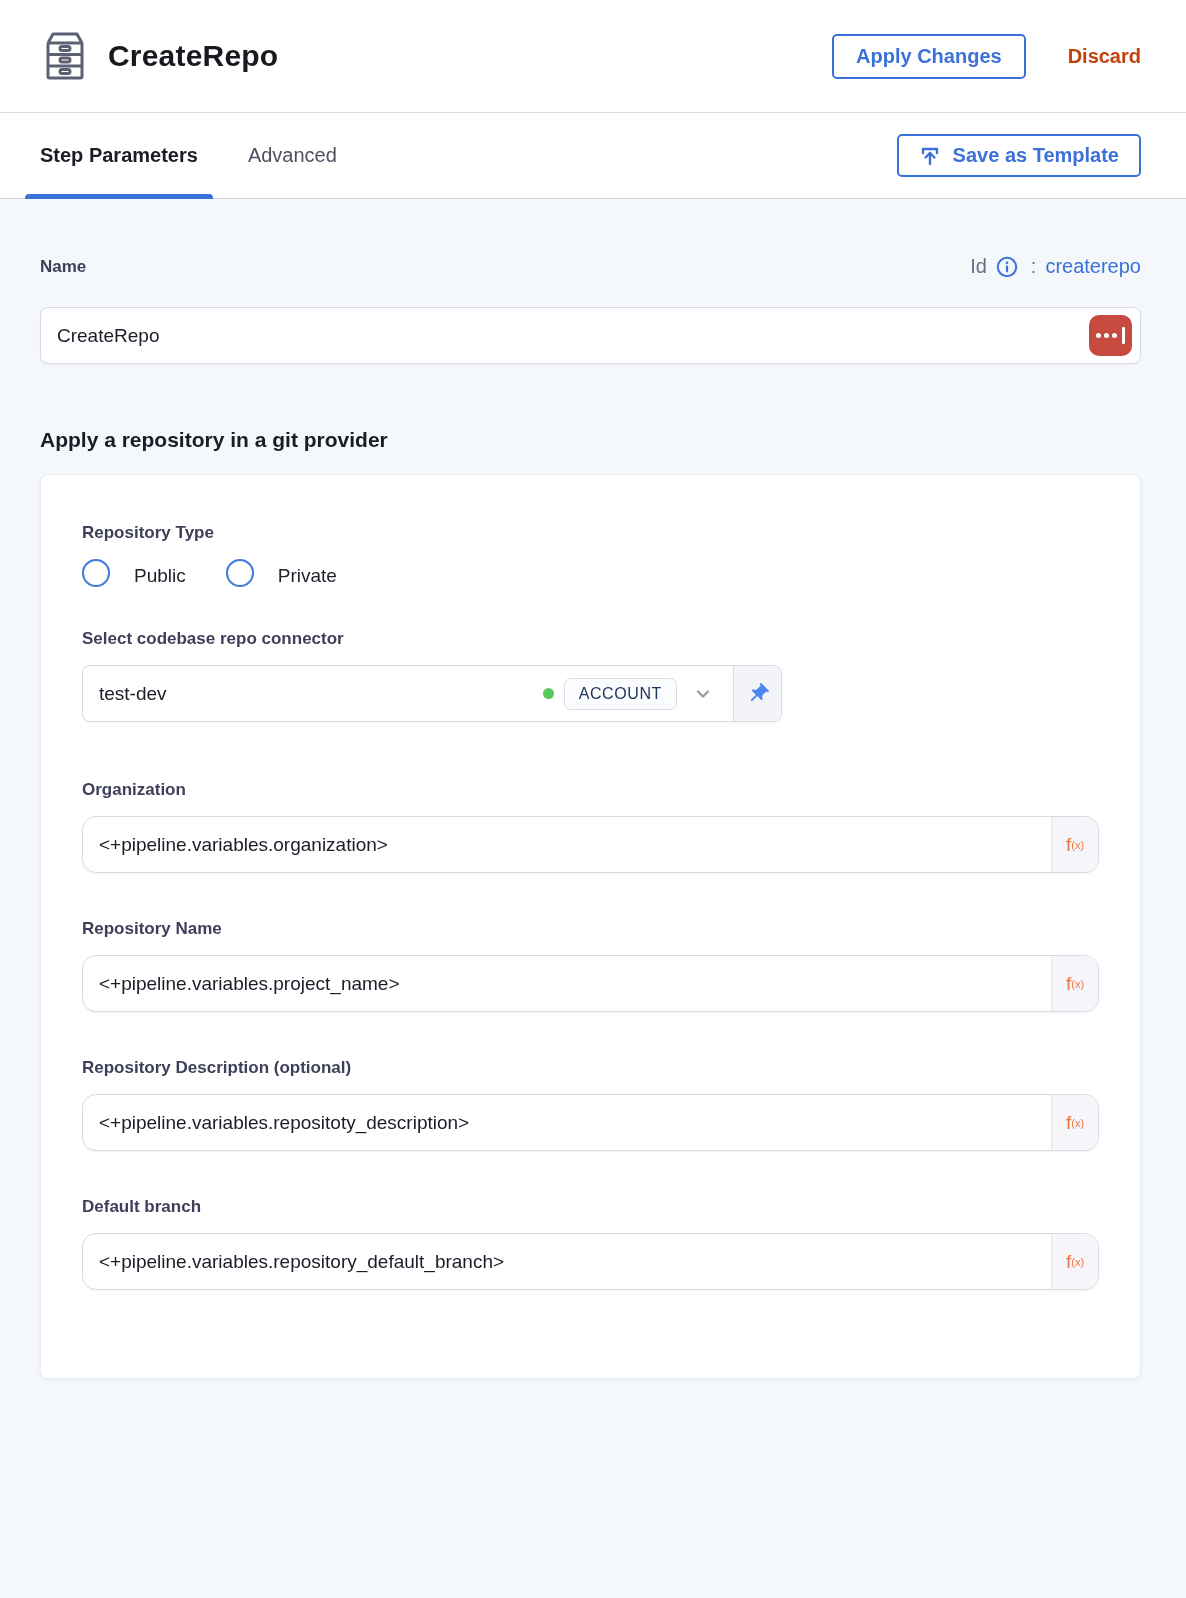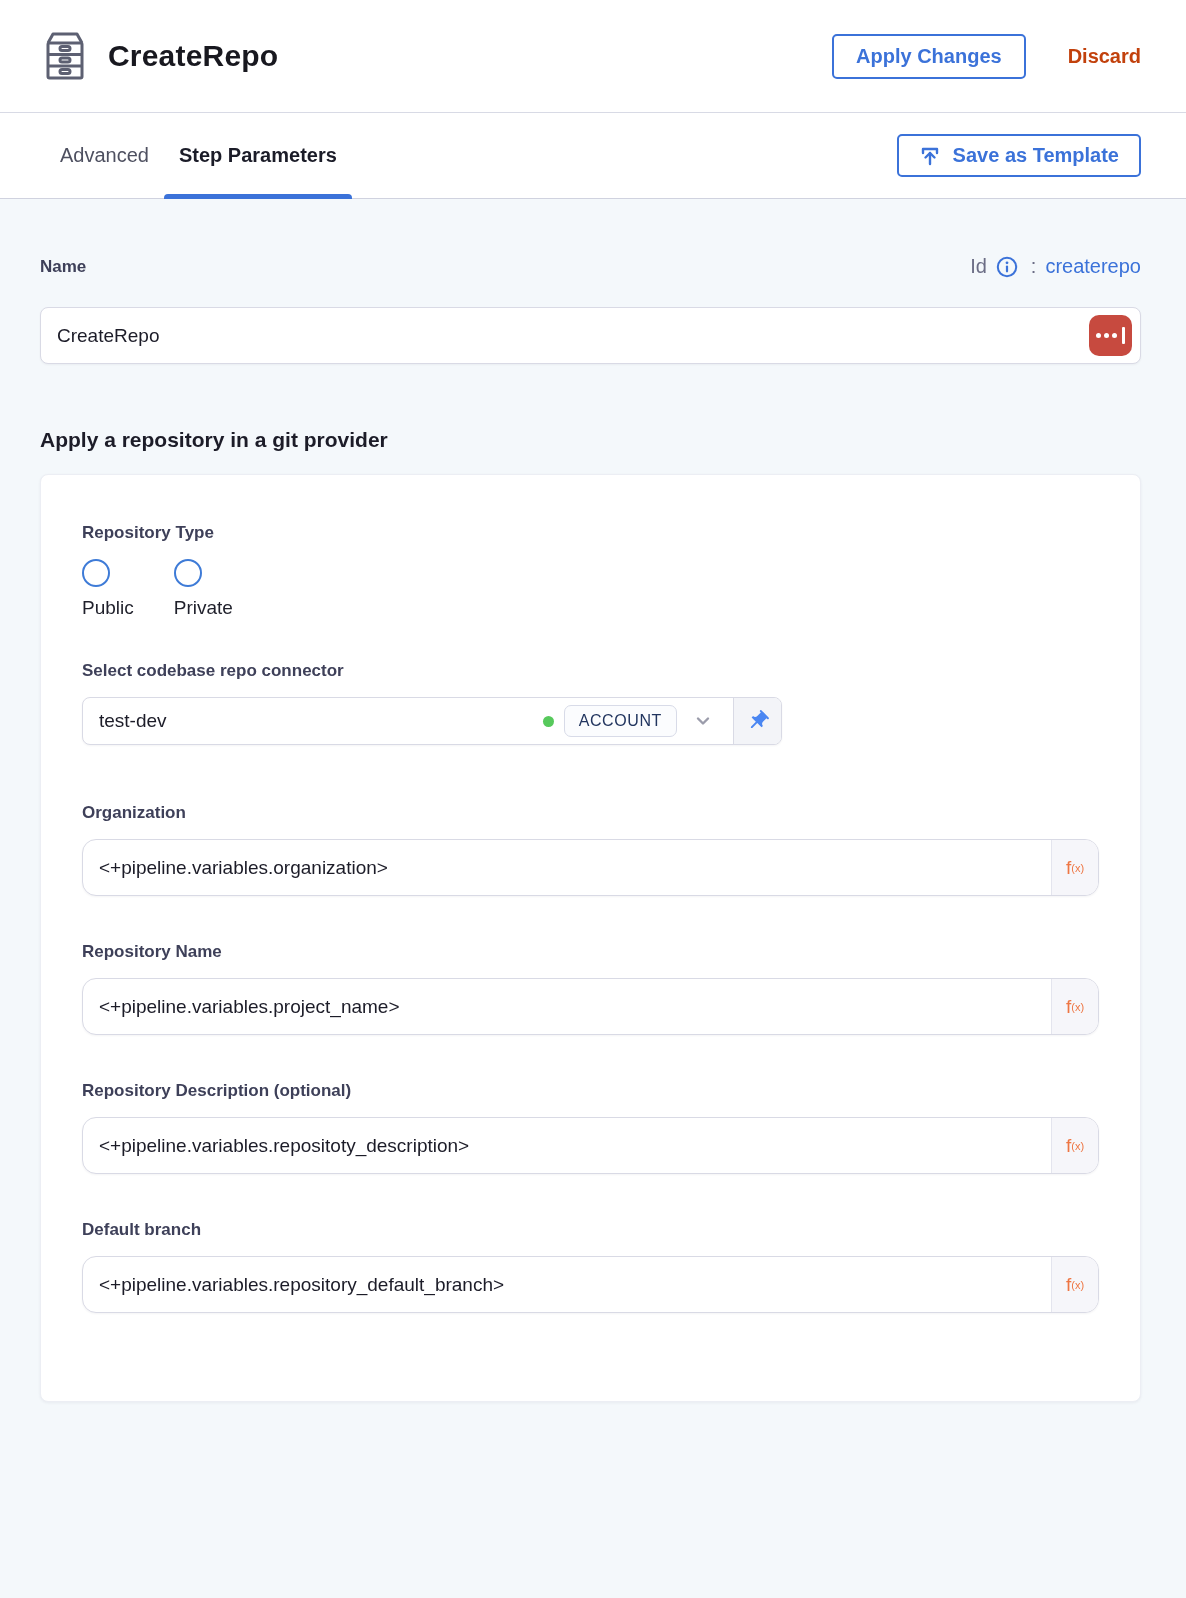--- a/index.html
+++ b/index.html
@@ -88,30 +88,30 @@
   .card {
     margin-top:22px; background:#ffffff;
     border:1px solid #eceef4; border-radius:8px;
     box-shadow:0 1px 3px rgba(40,41,61,0.06);
     padding:48px 41px 70px 41px;
   }
 
   .group-label { font-size:17px; font-weight:700; color:#3e4059; margin-bottom:16px; }
 
   .radio-row { display:flex; align-items:center; gap:40px; margin-bottom:42px; }
-  .radio-opt { display:flex; align-items:flex-start; gap:10px; cursor:pointer;flex-direction:column; }
+  .radio-opt { display:flex; align-items:flex-end; gap:24px; cursor:pointer; }
   .radio-opt input {
     appearance:none; -webkit-appearance:none;
     width:28px; height:28px; border:2px solid #3e7bd7; border-radius:50%;
     background:#fff; margin:0; cursor:pointer;
   }
   .radio-opt span { font-size:19px; color:#1f202b; }
 
   .connector-control {
-    width:700px; height:48px; border:1px solid #d9dae5; border-radius:8px;
+    width:700px; height:57px; border:1px solid #d9dae5; border-radius:8px;
     background:#ffffff; display:flex; align-items:stretch; overflow:hidden;
     box-shadow:0 1px 2px rgba(40,41,61,0.05); margin-bottom:58px; cursor:pointer;
   }
   .connector-main { flex:1; display:flex; align-items:center; padding:0 14px 0 16px; }
   .connector-value { flex:1; font-size:19px; color:#1c1c28; }
   .status-dot { width:11px; height:11px; border-radius:50%; background:#57c95c; margin-right:10px; }
   .scope-badge {
     background:#fbfcfe; border:1px solid #d8dbe8; border-radius:7px;
     color:#22355f; font-size:16px; font-weight:500; letter-spacing:0.6px;
     padding:6px 14px;
@@ -155,22 +155,22 @@
     <rect x="20" y="28" width="10" height="4" rx="2"></rect>
     <rect x="20" y="39.5" width="10" height="4" rx="2"></rect>
   </svg>
   <div class="page-title">CreateRepo</div>
   <div class="header-spacer"></div>
   <button class="btn-outline">Apply Changes</button>
   <button class="link-btn">Discard</button>
 </div>
 
 <div class="tabbar">
+  <button class="tab active">Step Parameters</button>
   <button class="tab inactive">Advanced</button>
-  <button class="tab active">Step Parameters</button>
   <div class="tabbar-spacer"></div>
   <button class="btn-outline">
     <svg class="upload-icon" width="22" height="22" viewBox="0 0 22 22" fill="none" stroke="#3b72d9" stroke-width="2.4" stroke-linecap="round" stroke-linejoin="round">
       <path d="M4 8 V4 H18 V8"></path>
       <path d="M11 19 V8"></path>
       <path d="M6.5 12.5 L11 8 L15.5 12.5"></path>
     </svg>
     <span>Save as Template</span>
   </button>
 </div>

